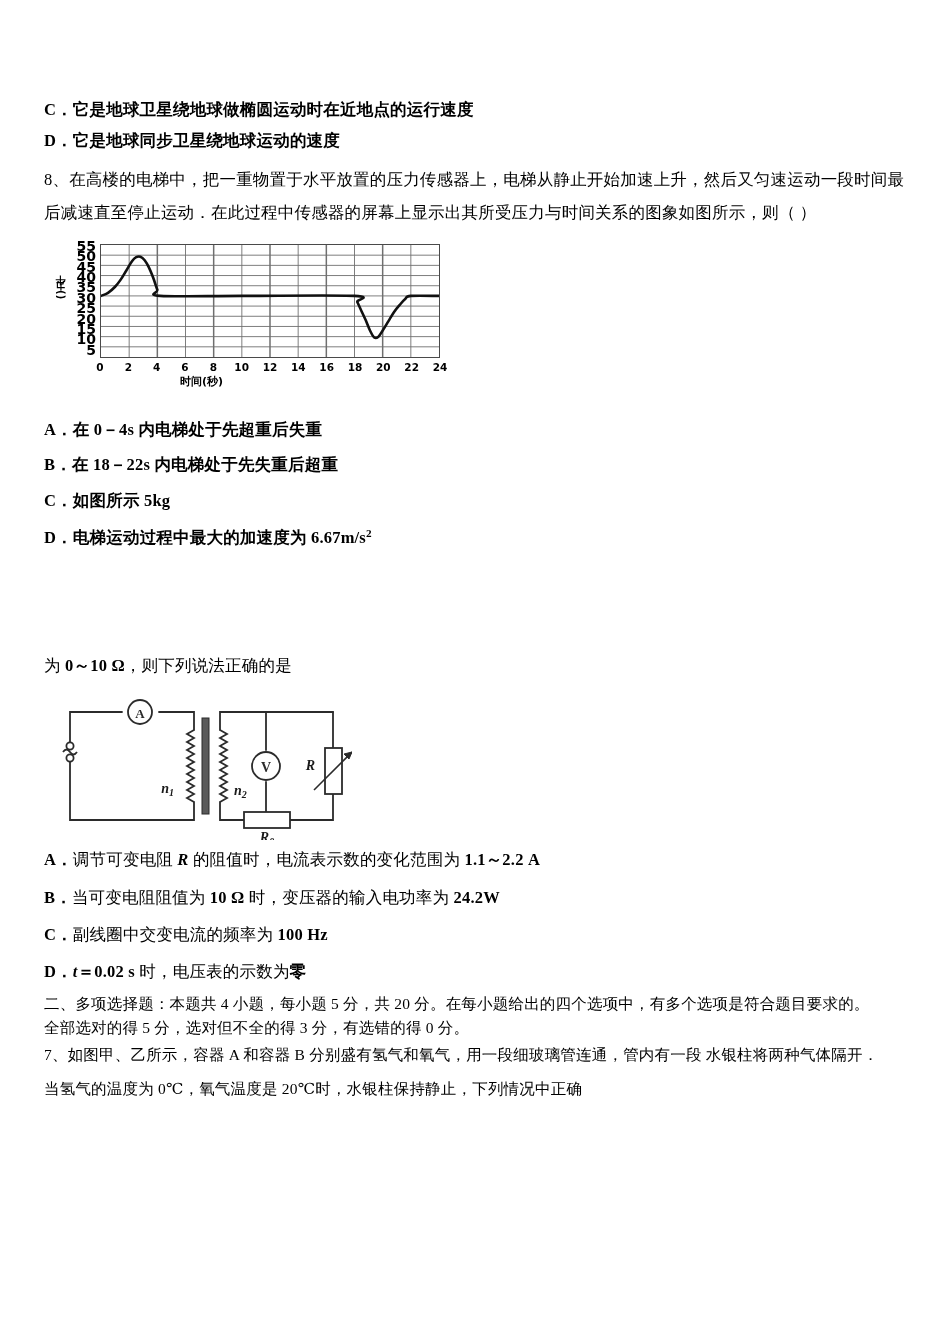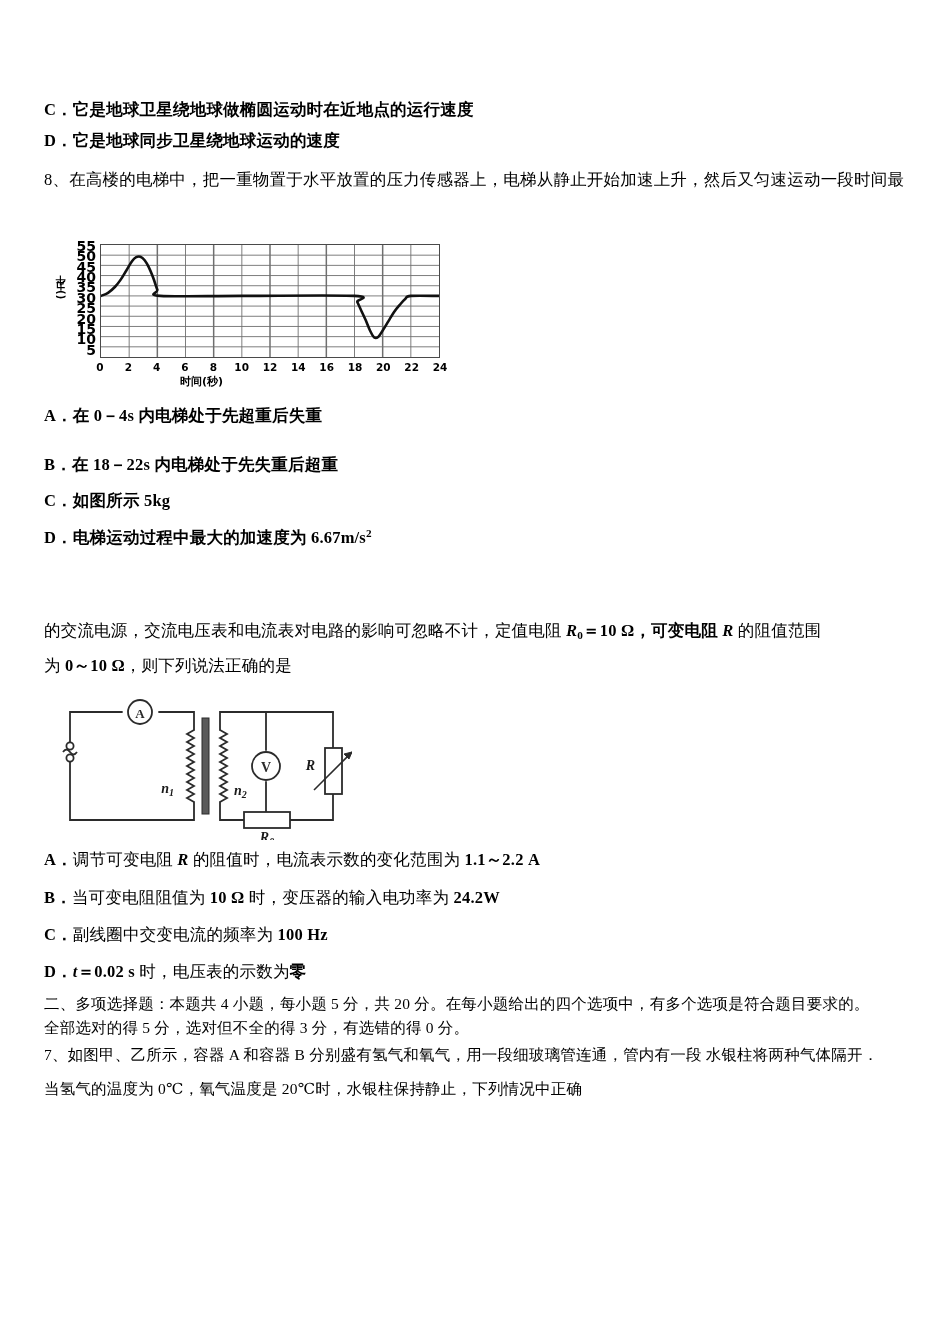--- a/index.html
+++ b/index.html
@@ -117,20 +117,21 @@
 </style>
 </head>
 <body>
 
 <div class="page">
 
   <div class="line opt" style="left:44px; top:100px;">C．它是地球卫星绕地球做椭圆运动时在近地点的运行速度</div>
   <div class="line opt" style="left:44px; top:131px;">D．它是地球同步卫星绕地球运动的速度</div>
 
   <div class="line" style="left:44px; top:170px;">8、在高楼的电梯中，把一重物置于水平放置的压力传感器上，电梯从静止开始加速上升，然后又匀速运动一段时间最</div>
+  <div class="line" style="left:44px; top:203px;">后减速直至停止运动．在此过程中传感器的屏幕上显示出其所受压力与时间关系的图象如图所示，则（      ）</div>
 
   <div id="force-time-chart">
     <div class="chart-ylabel">力(牛)</div>
     <div class="ytick-col" id="ytick-col">
         <div class="chart-ytick" style="top: 104.636px;">5</div>
         <div class="chart-ytick" style="top: 94.2727px;">10</div>
         <div class="chart-ytick" style="top: 83.9091px;">15</div>
         <div class="chart-ytick" style="top: 73.5455px;">20</div>
         <div class="chart-ytick" style="top: 63.1818px;">25</div>
         <div class="chart-ytick" style="top: 52.8182px;">30</div>
@@ -179,36 +180,33 @@
         <div class="chart-xtick" style="left: 190.333px; top: 0px;">14</div>
         <div class="chart-xtick" style="left: 218.667px; top: 0px;">16</div>
         <div class="chart-xtick" style="left: 247px; top: 0px;">18</div>
         <div class="chart-xtick" style="left: 275.333px; top: 0px;">20</div>
         <div class="chart-xtick" style="left: 303.667px; top: 0px;">22</div>
         <div class="chart-xtick" style="left: 332px; top: 0px;">24</div>
       </div>
     <div class="chart-xlabel">时间(秒)</div>
   </div>
 
-  <div class="line" style="left:44px; top:406px;">
+  <div class="line" style="left:44px; top:420px;">
     <span class="b">A．</span><span class="b">在 0－4s 内电梯处于先超重后失重</span>
   </div>
   <div class="line" style="left:44px; top:455px;">
     <span class="b">B．</span><span class="b">在 18－22s 内电梯处于先失重后超重</span>
   </div>
   <div class="line" style="left:44px; top:491px;">
     <span class="b">C．</span><span class="b">如图所示 5kg</span>
   </div>
   <div class="line" style="left:44px; top:527px;">
     <span class="b">D．</span><span class="b">电梯运动过程中最大的加速度为 6.67m/s</span><sup class="b">2</sup>
   </div>
 
-  <div class="line" style="left:44px; top:621px;">
-    <span>的交流电源，交流电压表和电流表对电路的影响可忽略不计，定值电阻 </span><span class="bi">R</span><sub class="b">0</sub><span class="b">＝10 Ω，可变电阻 </span><span class="bi">R</span><span> 的阻值范围</span>
-  </div>
   <div class="line" style="left:44px; top:656px;">
     <span>为 </span><span class="b">0～10 Ω</span><span>，则下列说法正确的是</span>
   </div>
 
   <div id="transformer-circuit">
     <svg width="300" height="150" viewBox="0 0 300 150">
       <g fill="none" stroke="#2b2b2b" stroke-width="1.8" stroke-linecap="round">
 
         <path d="M18 52 L18 22 L70 22"></path>
         <path d="M107 22 L142 22 L142 40"></path>

